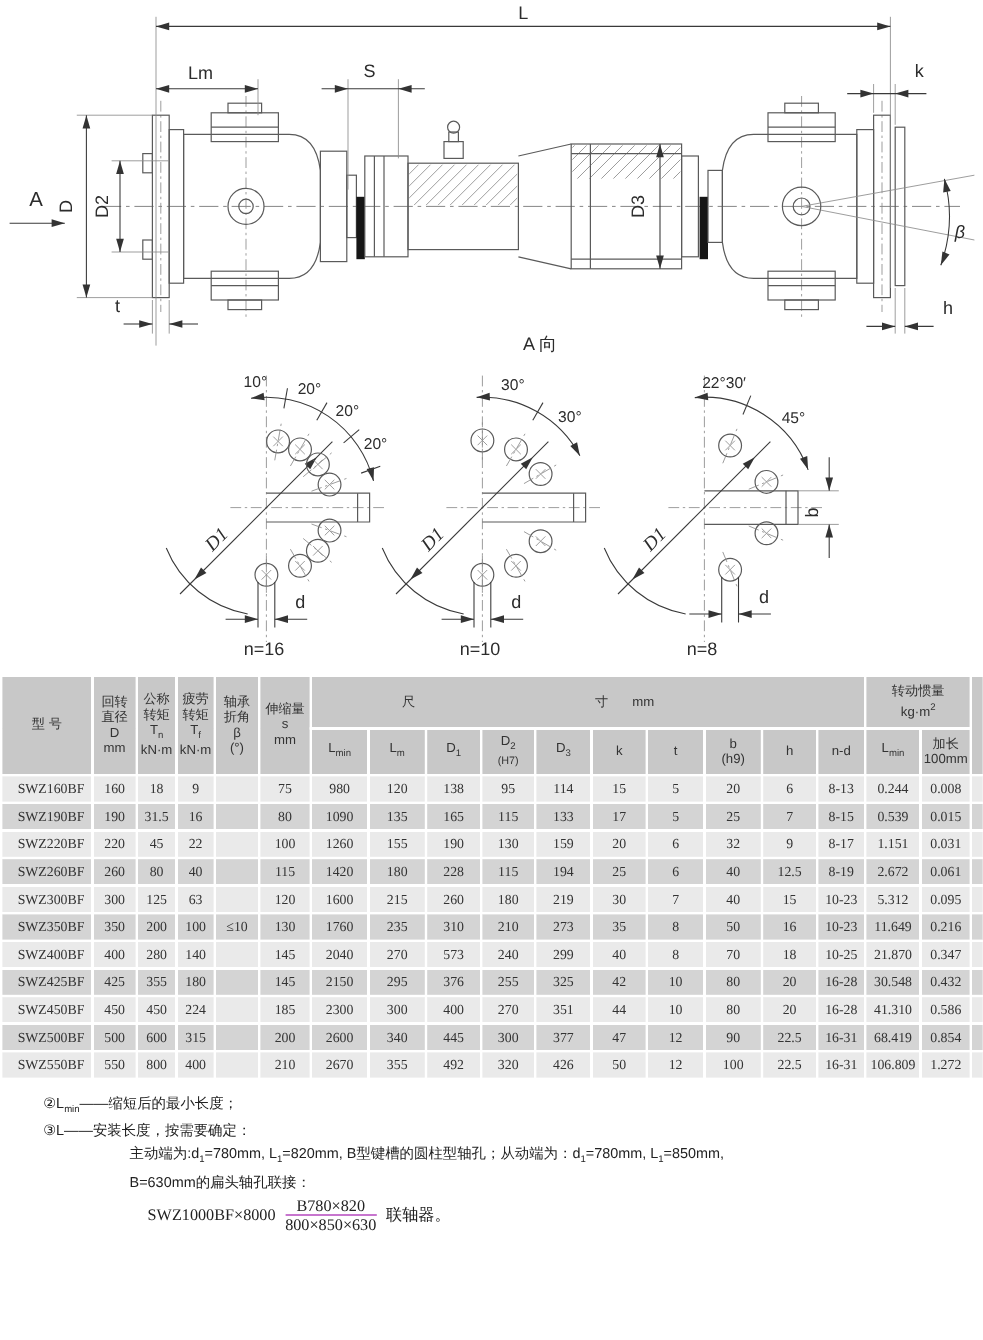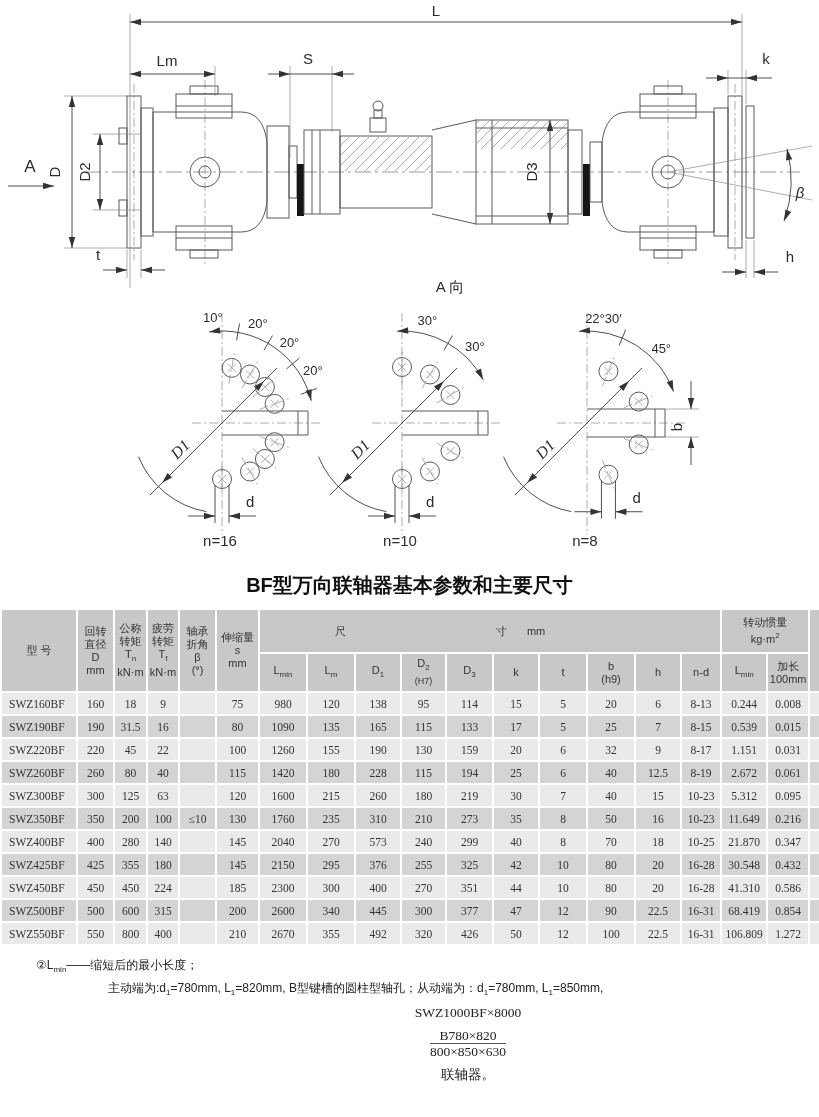--- a/index.html
+++ b/index.html
@@ -22,32 +22,32 @@
   .table-wrap{width:819px;overflow:hidden;}
   table{border-collapse:collapse;table-layout:fixed;width:860px;}
   th,td{border:2px solid #fff;text-align:center;padding:0;overflow:hidden;}
   thead th{background:#c8c8c8;font-weight:normal;font-size:11px;color:#333;
            white-space:pre-line;vertical-align:middle;line-height:13px;}
   tr.h1 th{height:42px;}
   tr.h2 th{height:37px;}
   tbody td{font-family:"Liberation Serif",serif;font-size:11.5px;color:#333;height:21px;}
   tbody tr:nth-child(odd) td{background:#eaeaea;}
   tbody tr:nth-child(even) td{background:#d4d4d4;}
-  td.model{text-align:left;padding-left:7px;}
+  td.model{text-align:center;padding-left:7px;}
   sub{font-size:8px;} sup{font-size:8px;}
   .small{font-size:9px;}
   .size-flex{display:flex;align-items:center;width:100%;}
   .size-flex .sp15{flex:15;} .size-flex .sp30{flex:30;} .size-flex .sp4{flex:4;} .size-flex .sp35{flex:35;}
   
   .notes{padding:12px 6px 0 8px;font-size:12px;color:#222;}
   .notes p{margin:0 0 4px 0;line-height:15px;}
   .ind1{padding-left:28px;}
   .ind2{padding-left:100px;}
   .ind3{padding-left:115px;}
-  .formula{display:flex;align-items:center;gap:8px;font-family:"Liberation Serif",serif;font-size:13.5px;flex-direction:column;}
+  .formula{display:flex;align-items:center;gap:8px;font-family:"Liberation Serif",serif;font-size:13.5px;}
   .frac{display:inline-flex;flex-direction:column;text-align:center;line-height:15px;}
   .frac .num{border-bottom:1px solid #a21caf;padding:0 8px;}
 </style>
 </head>
 <body>
 
 <div class="page">
 
   <svg id="main-svg" width="819" height="300" viewBox="0 0 819 300">
     <defs>
@@ -408,21 +408,20 @@
         <line x1="665" y1="137" x2="699" y2="137" class="thin"></line>
         <line x1="691" y1="81" x2="691" y2="109" class="dim"></line>
         <line x1="691" y1="137" x2="691" y2="165" class="dim"></line>
         <use href="#arr" transform="translate(691,109) rotate(-90)"></use>
         <use href="#arr" transform="translate(691,137) rotate(90)"></use>
         <text transform="translate(682,127) rotate(-90)" text-anchor="middle" class="dl">b</text>
         <text x="585" y="246" text-anchor="middle" class="dl">n=8</text>
       </g>
     </svg>
 
-  <div class="title">BF型万向联轴器基本参数和主要尺寸</div>
 
   <div class="table-wrap">
     <table>
       <colgroup>
         <col style="width:76px">
           <col style="width:37px">
           <col style="width:33px">
           <col style="width:32px">
         <col style="width:37px">
           <col style="width:43px">
@@ -723,21 +722,23 @@
             <td>106.809</td>
             <td>1.272</td>
             <td>3</td>
           </tr>
         </tbody>
     </table>
   </div>
 
   <div class="notes">
     <p class="ind1"><span>②L</span><sub>min</sub><span>——缩短后的最小长度；</span></p>
+    <p class="ind1"><span>③L——安装长度，按需要确定：</span></p>
     <p class="ind2"><span>主动端为:d</span><sub>1</sub><span>=780mm, L</span><sub>1</sub><span>=820mm, B型键槽的圆柱型轴孔；从动端为：d</span><sub>1</sub><span>=780mm, L</span><sub>1</sub><span>=850mm,</span></p>
+    <p class="ind2"><span>B=630mm的扁头轴孔联接：</span></p>
     <p class="ind3 formula">
       <span>SWZ1000BF×8000</span>
       <span class="frac">
         <span class="num">B780×820</span>
         <span class="den">800×850×630</span>
       </span>
       <span>联轴器。</span>
     </p>
   </div>
 

